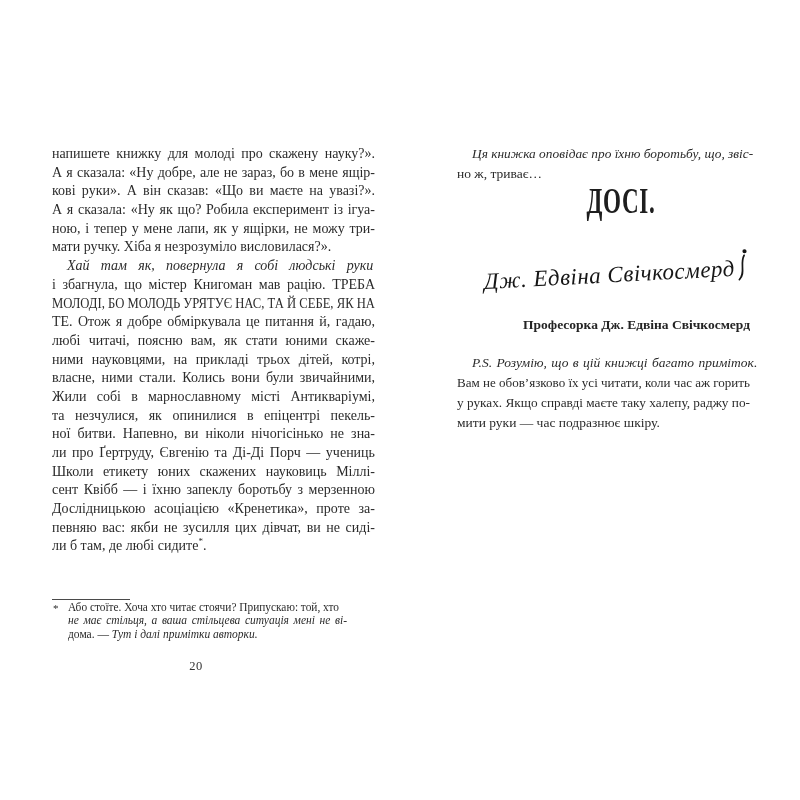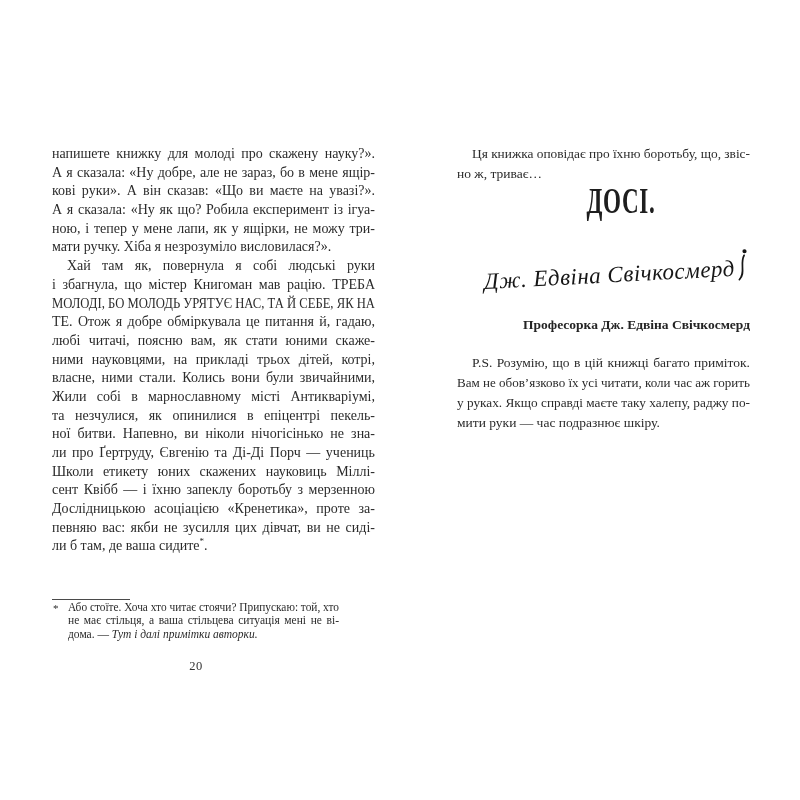--- a/index.html
+++ b/index.html
@@ -16,21 +16,21 @@
     font-family:"Liberation Serif","DejaVu Serif",serif;
     overflow:hidden;
   }
   .col{position:absolute;}
   .col-left{left:52px;top:145px;width:323px;}
   .col-right{left:457px;top:144px;width:293px;}
   .ps-block{left:457px;top:353px;width:293px;}
 
   .ln{height:18.7px;line-height:18.7px;font-size:14px;}
   .ln-r{height:20px;line-height:20px;font-size:13.5px;}
-  .ind{padding-left:15px;}
+  .ind{padding-left:15px;font-style:italic;}
 
   .lt{display:inline-block;white-space:nowrap;transform-origin:left center;}
 
   sup.fn-ref{font-size:9px;line-height:0;}
 
   .dosi{
     position:absolute;left:457px;top:186px;width:293px;
     text-align:center;font-weight:bold;font-size:35px;line-height:32px;
     letter-spacing:1px;color:#1e1e1e;
   }
@@ -80,29 +80,29 @@
   <div class="ln fit just"><span class="lt" style="word-spacing: 2.84896px;">власне, ними стали. Колись вони були звичайними,</span></div>
   <div class="ln fit just"><span class="lt" style="word-spacing: 6.72813px;">Жили собі в марнославному місті Антикваріумі,</span></div>
   <div class="ln fit just"><span class="lt" style="word-spacing: 6.99479px;">та незчулися, як опинилися в епіцентрі пекель-</span></div>
   <div class="ln fit just"><span class="lt" style="word-spacing: 3.53348px;">ної битви. Напевно, ви ніколи нічогісінько не зна-</span></div>
   <div class="ln fit just"><span class="lt" style="word-spacing: 2.10156px;">ли про Ґертруду, Євгенію та Ді-Ді Порч — учениць</span></div>
   <div class="ln fit just"><span class="lt" style="word-spacing: 5.89687px;">Школи етикету юних скажених науковиць Міллі-</span></div>
   <div class="ln fit just"><span class="lt" style="word-spacing: 1.99023px;">сент Квібб — і їхню запеклу боротьбу з мерзенною</span></div>
   <div class="ln fit just"><span class="lt" style="word-spacing: 5.09375px;">Дослідницькою асоціацією «Кренетика», проте за-</span></div>
   <div class="ln fit just"><span class="lt" style="word-spacing: 2.08333px;">певняю вас: якби не зусилля цих дівчат, ви не сиді-</span></div>
   <div class="ln fit">
-    <span class="lt"><span>ли б там, де ваша сидите</span><sup class="fn-ref">*</sup><span>.</span></span>
+    <span class="lt"><span>ли б там, де любі сидите</span><sup class="fn-ref">*</sup><span>.</span></span>
   </div>
 </section>
 
 <div class="fnrule"></div>
 <div class="fnmark">*</div>
 <section class="fncol">
   <div class="fn-ln fit just"><span class="lt" style="transform: scaleX(0.987193);">Або стоїте. Хоча хто читає стоячи? Припускаю: той, хто</span></div>
-  <div class="fn-ln fit just"><span class="lt" style="word-spacing: 1.74132px;">не має стільця, а ваша стільцева ситуація мені не ві-</span></div>
+  <div class="fn-ln fit just"><span class="lt" style="word-spacing: 1.74132px; font-style: italic;">не має стільця, а ваша стільцева ситуація мені не ві-</span></div>
   <div class="fn-ln fit">
     <span class="lt"><span>дома. — </span><span class="it">Тут і далі примітки авторки.</span></span>
   </div>
 </section>
 
 <div class="folio">20</div>
 
 <section class="col col-right">
   <div class="ln-r fit just ind"><span class="lt" style="transform: scaleX(0.989654);">Ця книжка оповідає про їхню боротьбу, що, звіс-</span></div>
   <div class="ln-r fit"><span class="lt">но ж, триває…</span></div>

